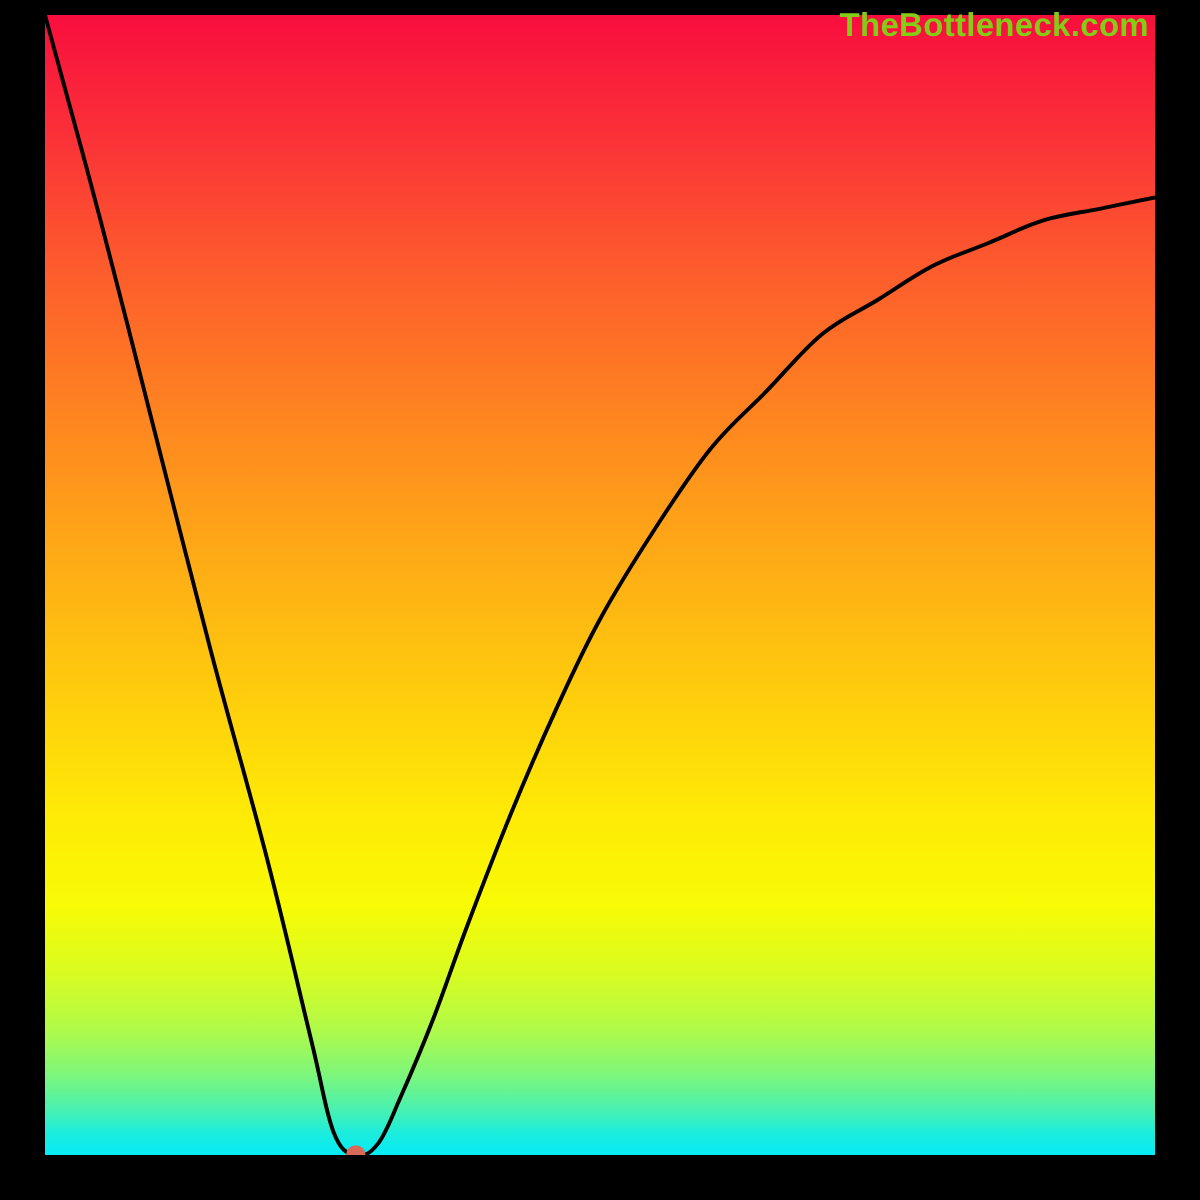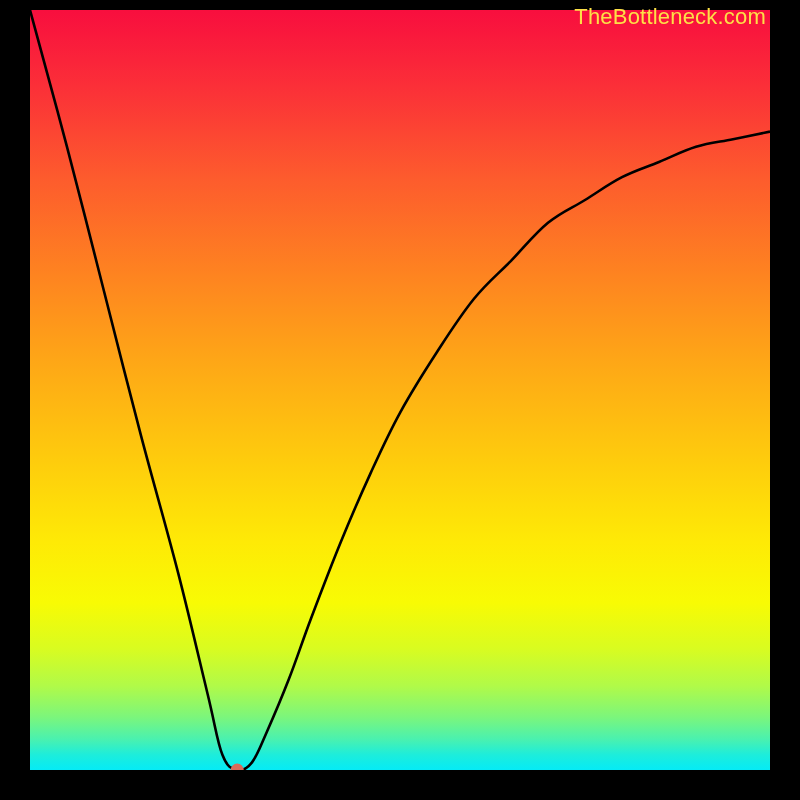--- a/index.html
+++ b/index.html
@@ -45,23 +45,23 @@
 
   .curve-svg {
     position: absolute;
     inset: 0;
   }
 
   .watermark {
     position: absolute;
     top: 4px;
     right: 34px;
-    color: #fde047;
+    color: #84cc16;
     font-size: 22px;
-    font-weight: 400;
+    font-weight: 700;
     letter-spacing: 0.2px;
     pointer-events: none;
   }
 </style>
 </head>
 <body>
 
 <div class="frame">
 
   <div class="plot-area">

